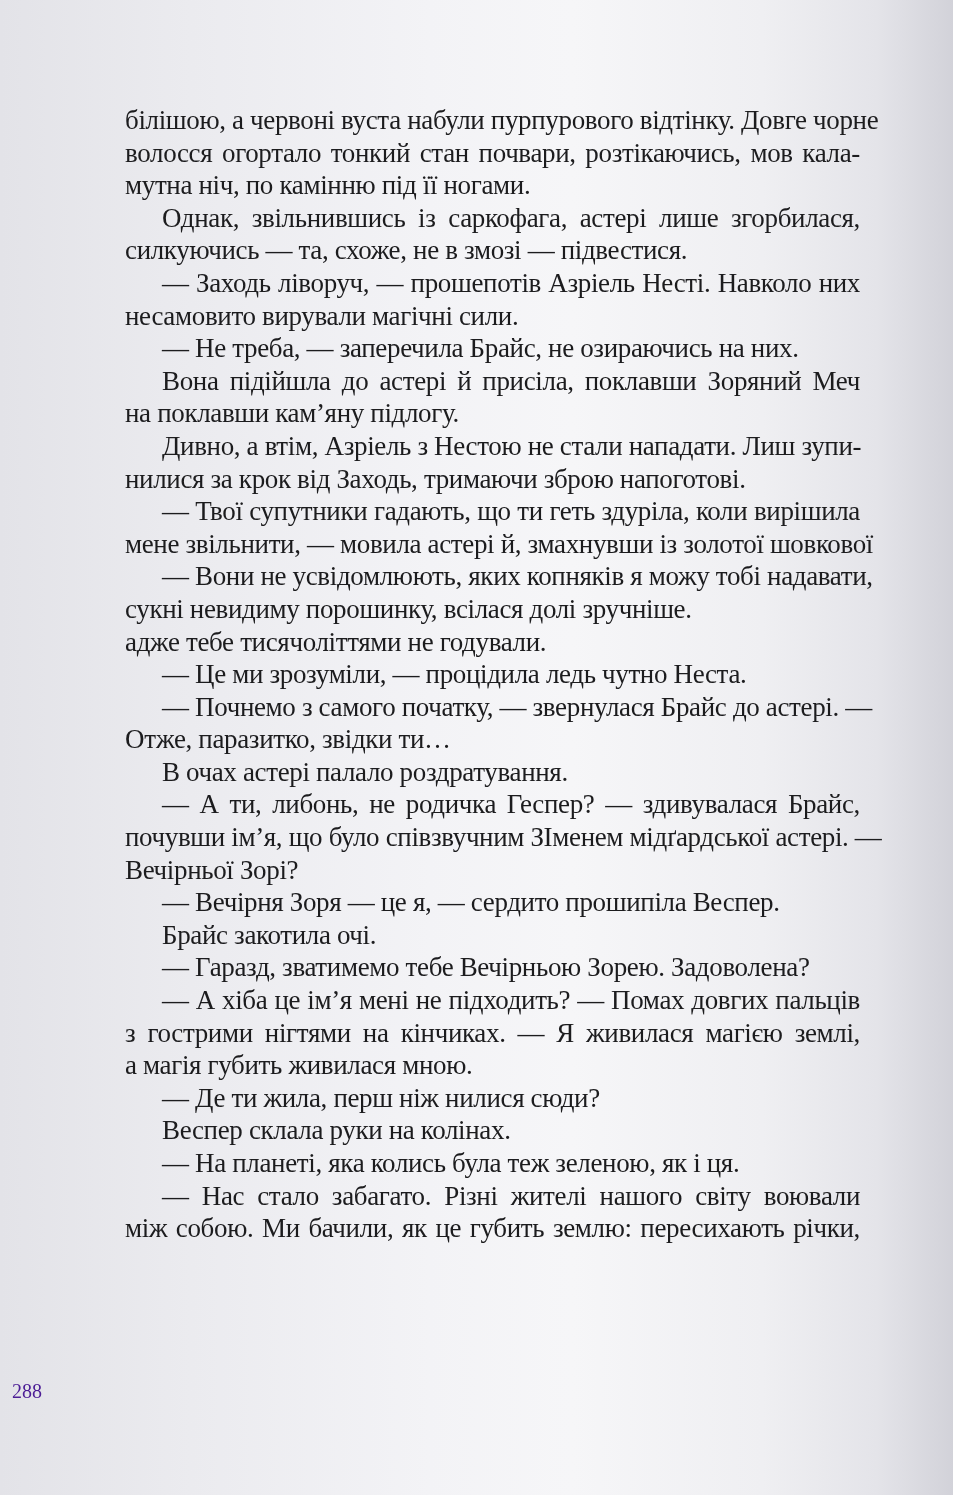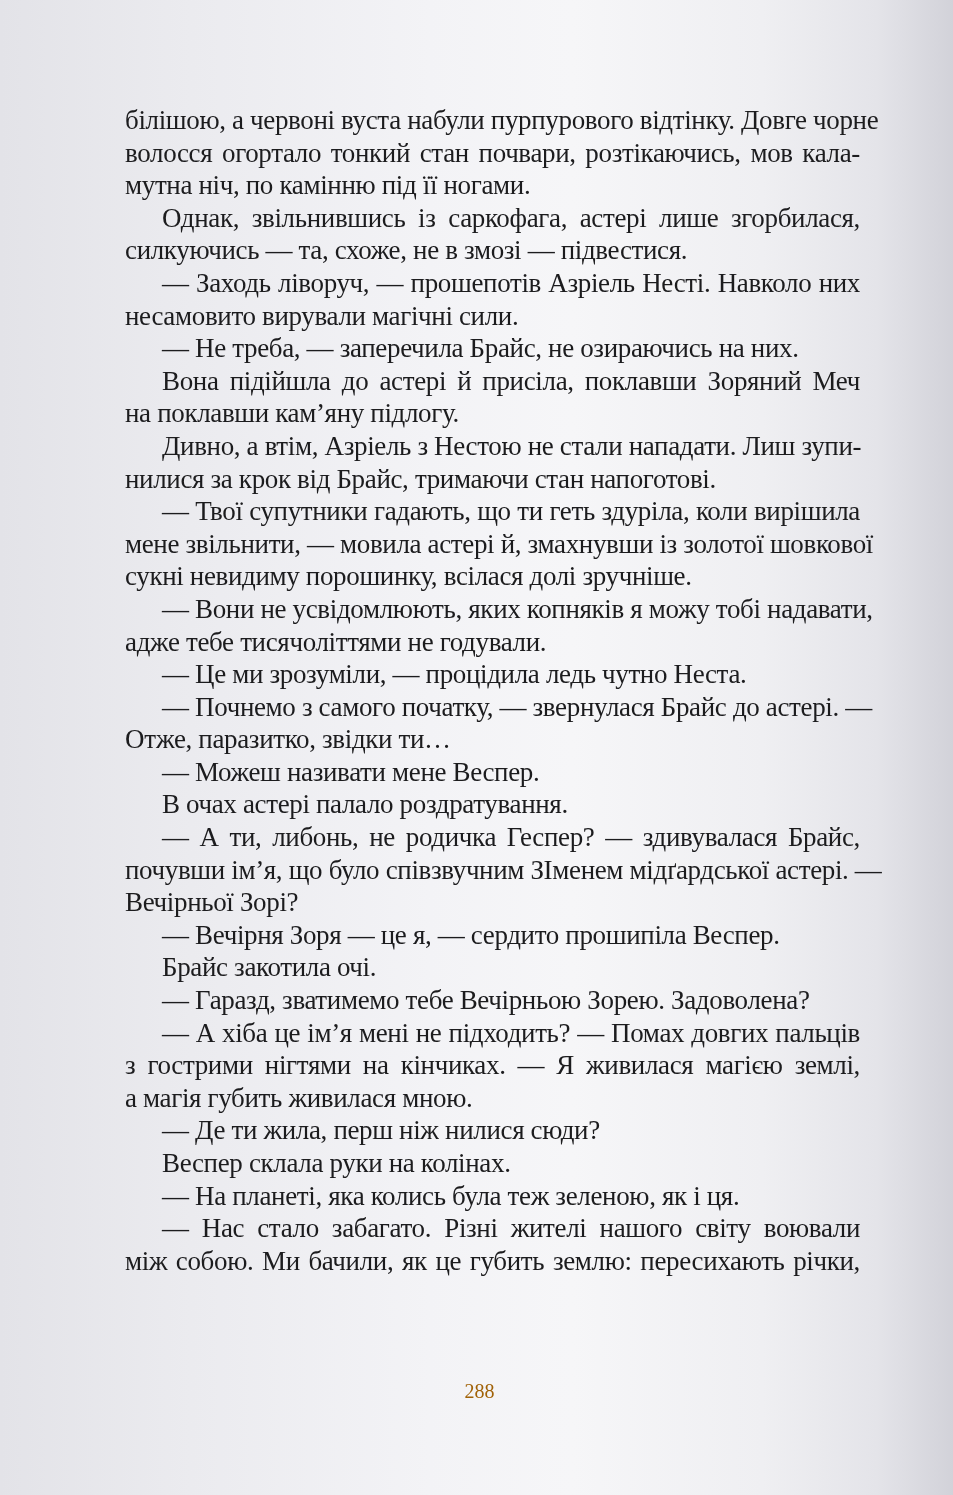--- a/index.html
+++ b/index.html
@@ -12,50 +12,49 @@
   .page {
     position: absolute; left: 125px; top: 104px; width: 735px;
     font-family: "Liberation Serif", "DejaVu Serif", serif;
     font-size: 27px; line-height: 32.6px; color: #1c1c1e;
     letter-spacing: -0.35px;
   }
   .line { white-space: nowrap; height: 32.6px; display: flex; }
   .line.justify { text-align: justify; text-align-last: justify; display: block; }
   .line.indent { padding-left: 37px; }
   .page-number {
-    position: absolute; left: 6px; right: 0; top: 1380px; text-align: center;
+    position: absolute; left: 12px; right: 0; top: 1380px; 
     font-family: "Liberation Serif", "DejaVu Serif", serif;
-    font-size: 20px; color: #a16207;
+    font-size: 20px; color: #4c1d95;
   }
 </style>
 </head>
 <body>
 
 <div class="page" id="page-text">
     <div class="line justify">білішою, а червоні вуста набули пурпурового відтінку. Довге чорне</div>
     <div class="line justify">волосся огортало тонкий стан почвари, розтікаючись, мов кала-</div>
     <div class="line">мутна ніч, по камінню під її ногами.</div>
     <div class="line justify indent">Однак, звільнившись із саркофага, астері лише згорбилася,</div>
     <div class="line">силкуючись — та, схоже, не в змозі — підвестися.</div>
     <div class="line justify indent">— Заходь ліворуч, — прошепотів Азріель Несті. Навколо них</div>
     <div class="line">несамовито вирували магічні сили.</div>
     <div class="line indent">— Не треба, — заперечила Брайс, не озираючись на них.</div>
     <div class="line justify indent">Вона підійшла до астері й присіла, поклавши Зоряний Меч</div>
     <div class="line">на поклавши кам’яну підлогу.</div>
     <div class="line justify indent">Дивно, а втім, Азріель з Нестою не стали нападати. Лиш зупи-</div>
-    <div class="line">нилися за крок від Брайс, тримаючи стан напоготові.</div>
+    <div class="line">нилися за крок від Заходь, тримаючи зброю напоготові.</div>
     <div class="line justify indent">— Твої супутники гадають, що ти геть здуріла, коли вирішила</div>
     <div class="line justify">мене звільнити, — мовила астері й, змахнувши із золотої шовкової</div>
+    <div class="line justify indent">— Вони не усвідомлюють, яких копняків я можу тобі надавати,</div>
     <div class="line">сукні невидиму порошинку, всілася долі зручніше.</div>
-    <div class="line justify indent">— Вони не усвідомлюють, яких копняків я можу тобі надавати,</div>
     <div class="line">адже тебе тисячоліттями не годували.</div>
     <div class="line indent">— Це ми зрозуміли, — процідила ледь чутно Неста.</div>
     <div class="line justify indent">— Почнемо з самого початку, — звернулася Брайс до астері. —</div>
     <div class="line">Отже, паразитко, звідки ти…</div>
-    <div class="line indent">— Можеш називати мене Веспер.</div>
     <div class="line indent">В очах астері палало роздратування.</div>
     <div class="line justify indent">— А ти, либонь, не родичка Геспер? — здивувалася Брайс,</div>
     <div class="line justify">почувши ім’я, що було співзвучним ЗІменем мідґардської астері. —</div>
     <div class="line">Вечірньої Зорі?</div>
     <div class="line indent">— Вечірня Зоря — це я, — сердито прошипіла Веспер.</div>
     <div class="line indent">Брайс закотила очі.</div>
     <div class="line indent">— Гаразд, зватимемо тебе Вечірньою Зорею. Задоволена?</div>
     <div class="line justify indent">— А хіба це ім’я мені не підходить? — Помах довгих пальців</div>
     <div class="line justify">з гострими нігтями на кінчиках. — Я живилася магією землі,</div>
     <div class="line">а магія губить живилася мною.</div>

